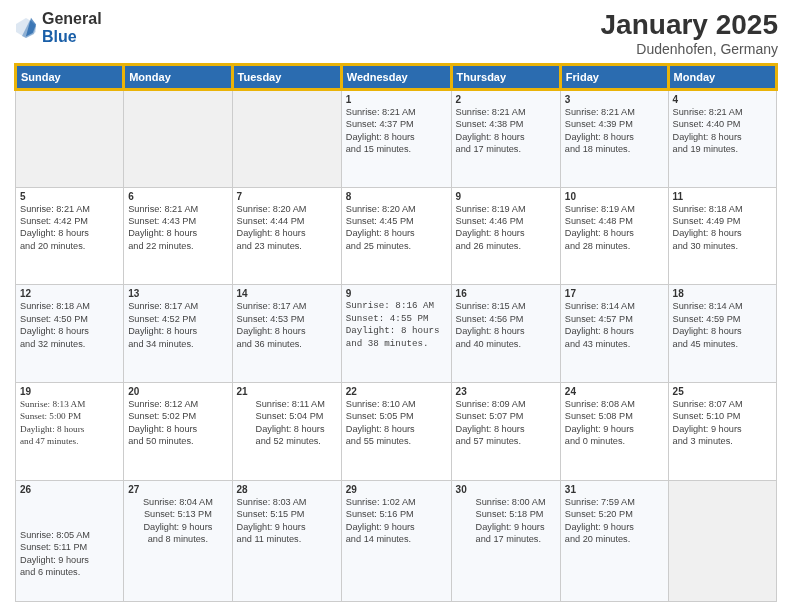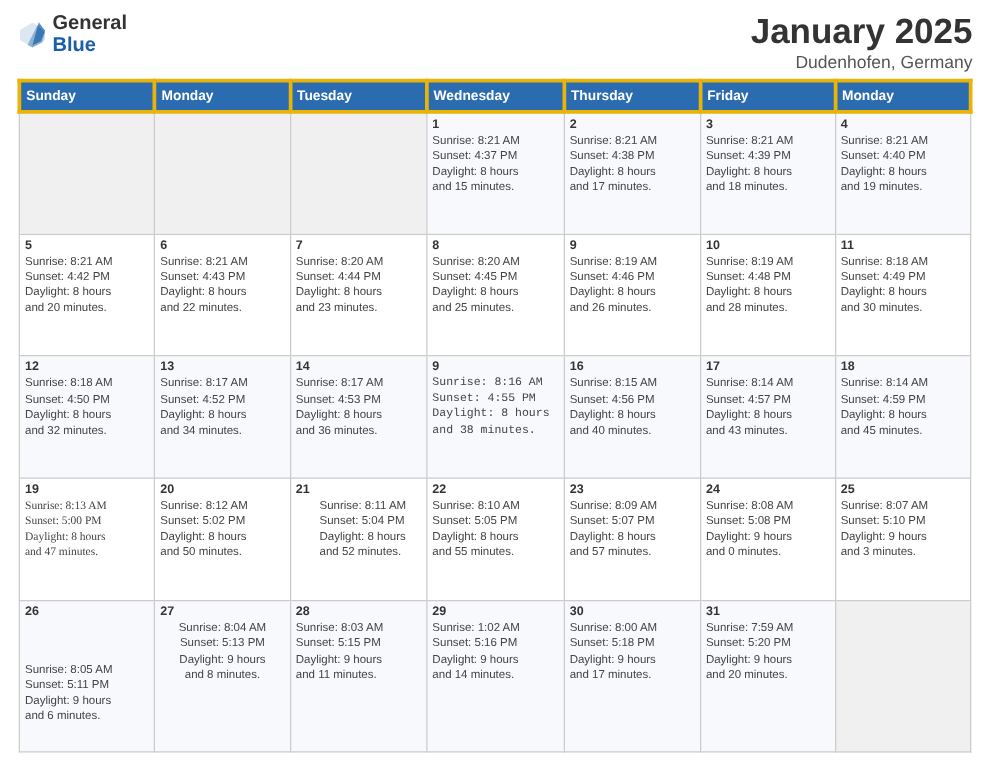--- a/index.html
+++ b/index.html
@@ -350,21 +350,21 @@
           </td>
           <td>
             <span class="day-num">29</span>
             <div class="day-info" style="white-space: pre-line;">Sunrise: 1:02 AM
 Sunset: 5:16 PM
 Daylight: 9 hours
 and 14 minutes.</div>
           </td>
           <td>
             <span class="day-num">30</span>
-            <div class="day-info" style="white-space: pre-line;">Sunrise: 8:00 AM
+            <div class="day-info" style="white-space: pre-line; margin-left: 20px;">Sunrise: 8:00 AM
 Sunset: 5:18 PM
 Daylight: 9 hours
 and 17 minutes.</div>
           </td>
           <td>
             <span class="day-num">31</span>
             <div class="day-info" style="white-space: pre-line;">Sunrise: 7:59 AM
 Sunset: 5:20 PM
 Daylight: 9 hours
 and 20 minutes.</div>

